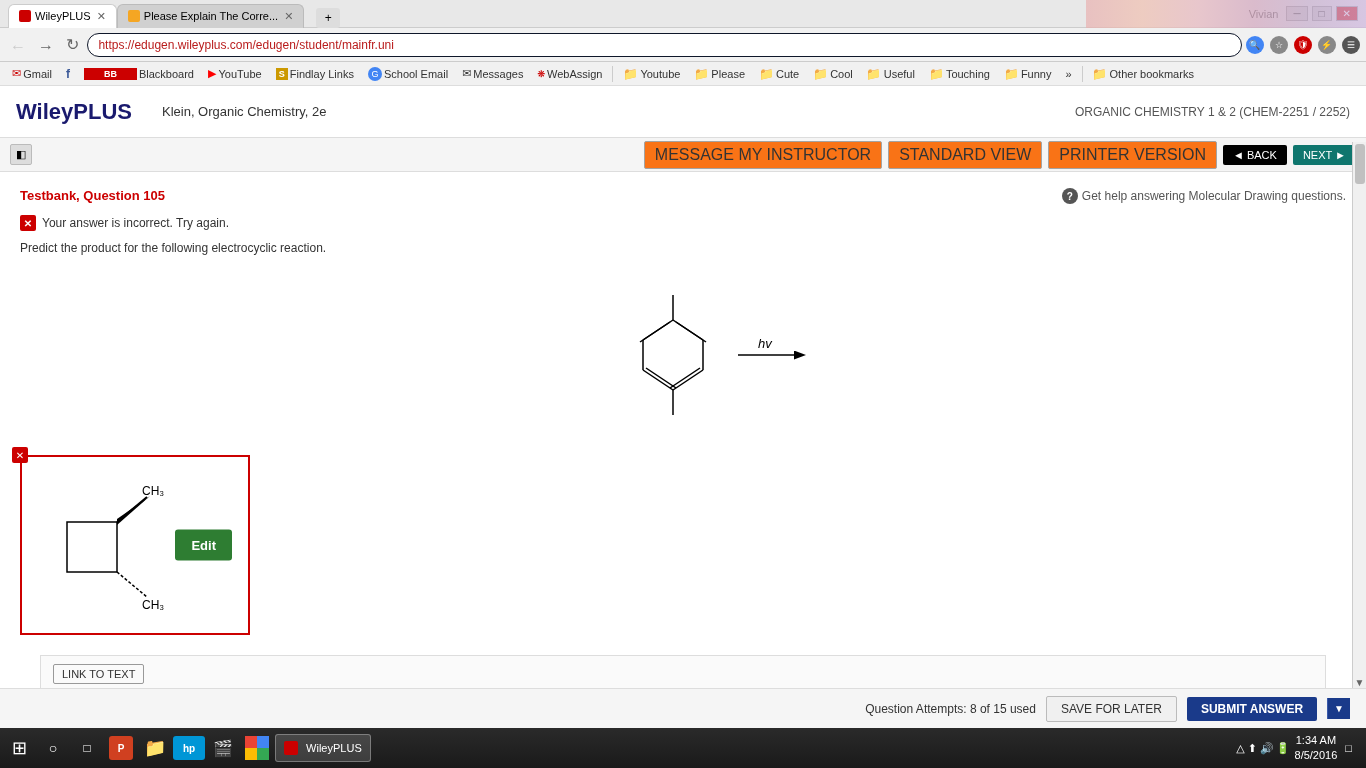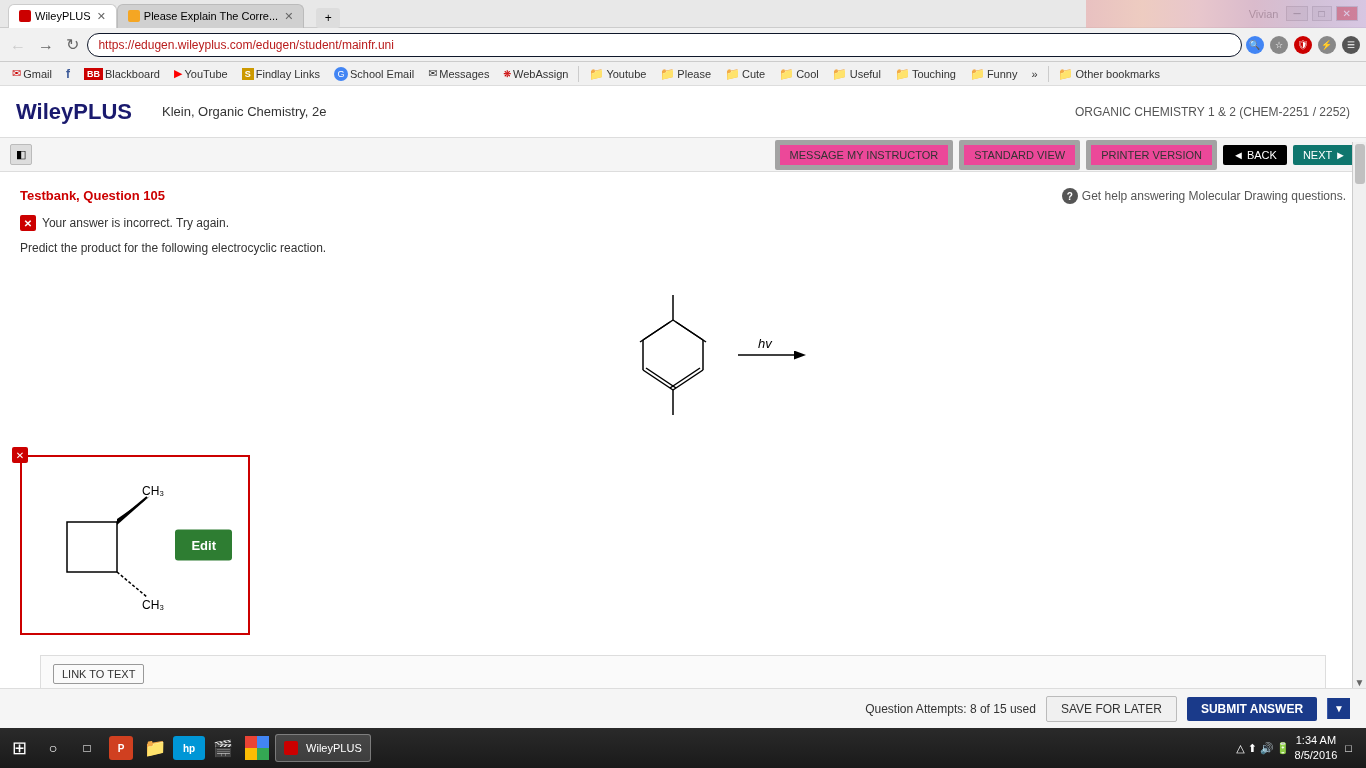--- a/index.html
+++ b/index.html
@@ -82,21 +82,21 @@
       height: 34px;
       display: flex;
       align-items: center;
       padding: 0 10px;
       border-bottom: 1px solid #ddd;
       gap: 6px;
     }
     .toolbar-icon-btn { background: #ddd; border: 1px solid #bbb; padding: 3px 5px; cursor: pointer; font-size: 11px; border-radius: 2px; }
     .spacer { flex: 1; }
     .toolbar-btn {
-      background: #ec4899; border: 5px solid #a3a3a3; padding: 4px 10px; font-size: 11px;
+      background: #f97316; border: 1px solid #a3a3a3; padding: 4px 10px; font-size: 16px;
       cursor: pointer; border-radius: 2px; color: #333; white-space: nowrap;
     }
     .nav-arrow-btn {
       background: #0f766e; color: #fff; border: none; padding: 4px 10px; font-size: 11px;
       cursor: pointer; border-radius: 2px;
     }
     .nav-arrow-btn.back { background: #000000; }
     .question-title { color: #cc0000; font-size: 13px; font-weight: bold; margin-bottom: 12px; }
     .error-box { display: flex; align-items: center; gap: 6px; color: #333; font-size: 12px; margin-bottom: 10px; }
     .error-icon { background: #cc0000; color: #fff; font-size: 10px; font-weight: bold; width: 16px; height: 16px; display: flex; align-items: center; justify-content: center; border-radius: 2px; flex-shrink: 0; }
@@ -225,21 +225,21 @@
 
 <div class="bookmarks-bar">
   <div class="bookmark">
     <span style="color:#cc0000;font-size:11px;margin-right:2px;">✉</span>
     <span>Gmail</span>
   </div>
   <div class="bookmark">
     <span style="color:#3b5998;font-size:12px;font-weight:bold;">f</span>
   </div>
   <div class="bookmark">
-    <span style="background:#cc0000;color:#fff;font-size:9px;padding:1px 3px;margin-right:2px;font-weight:bold;">BB</span>
+    <span style="background:#cc0000;color:#fff;font-size:9px;padding:1px 20px;margin-right:2px;font-weight:bold;">BB</span>
     <span>Blackboard</span>
   </div>
   <div class="bookmark">
     <span style="color:#ff0000;margin-right:2px;">▶</span>
     <span>YouTube</span>
   </div>
   <div class="bookmark">
     <span style="background:#cc9900;color:#fff;font-size:9px;padding:1px 3px;margin-right:2px;font-weight:bold;">S</span>
     <span>Findlay Links</span>
   </div>

